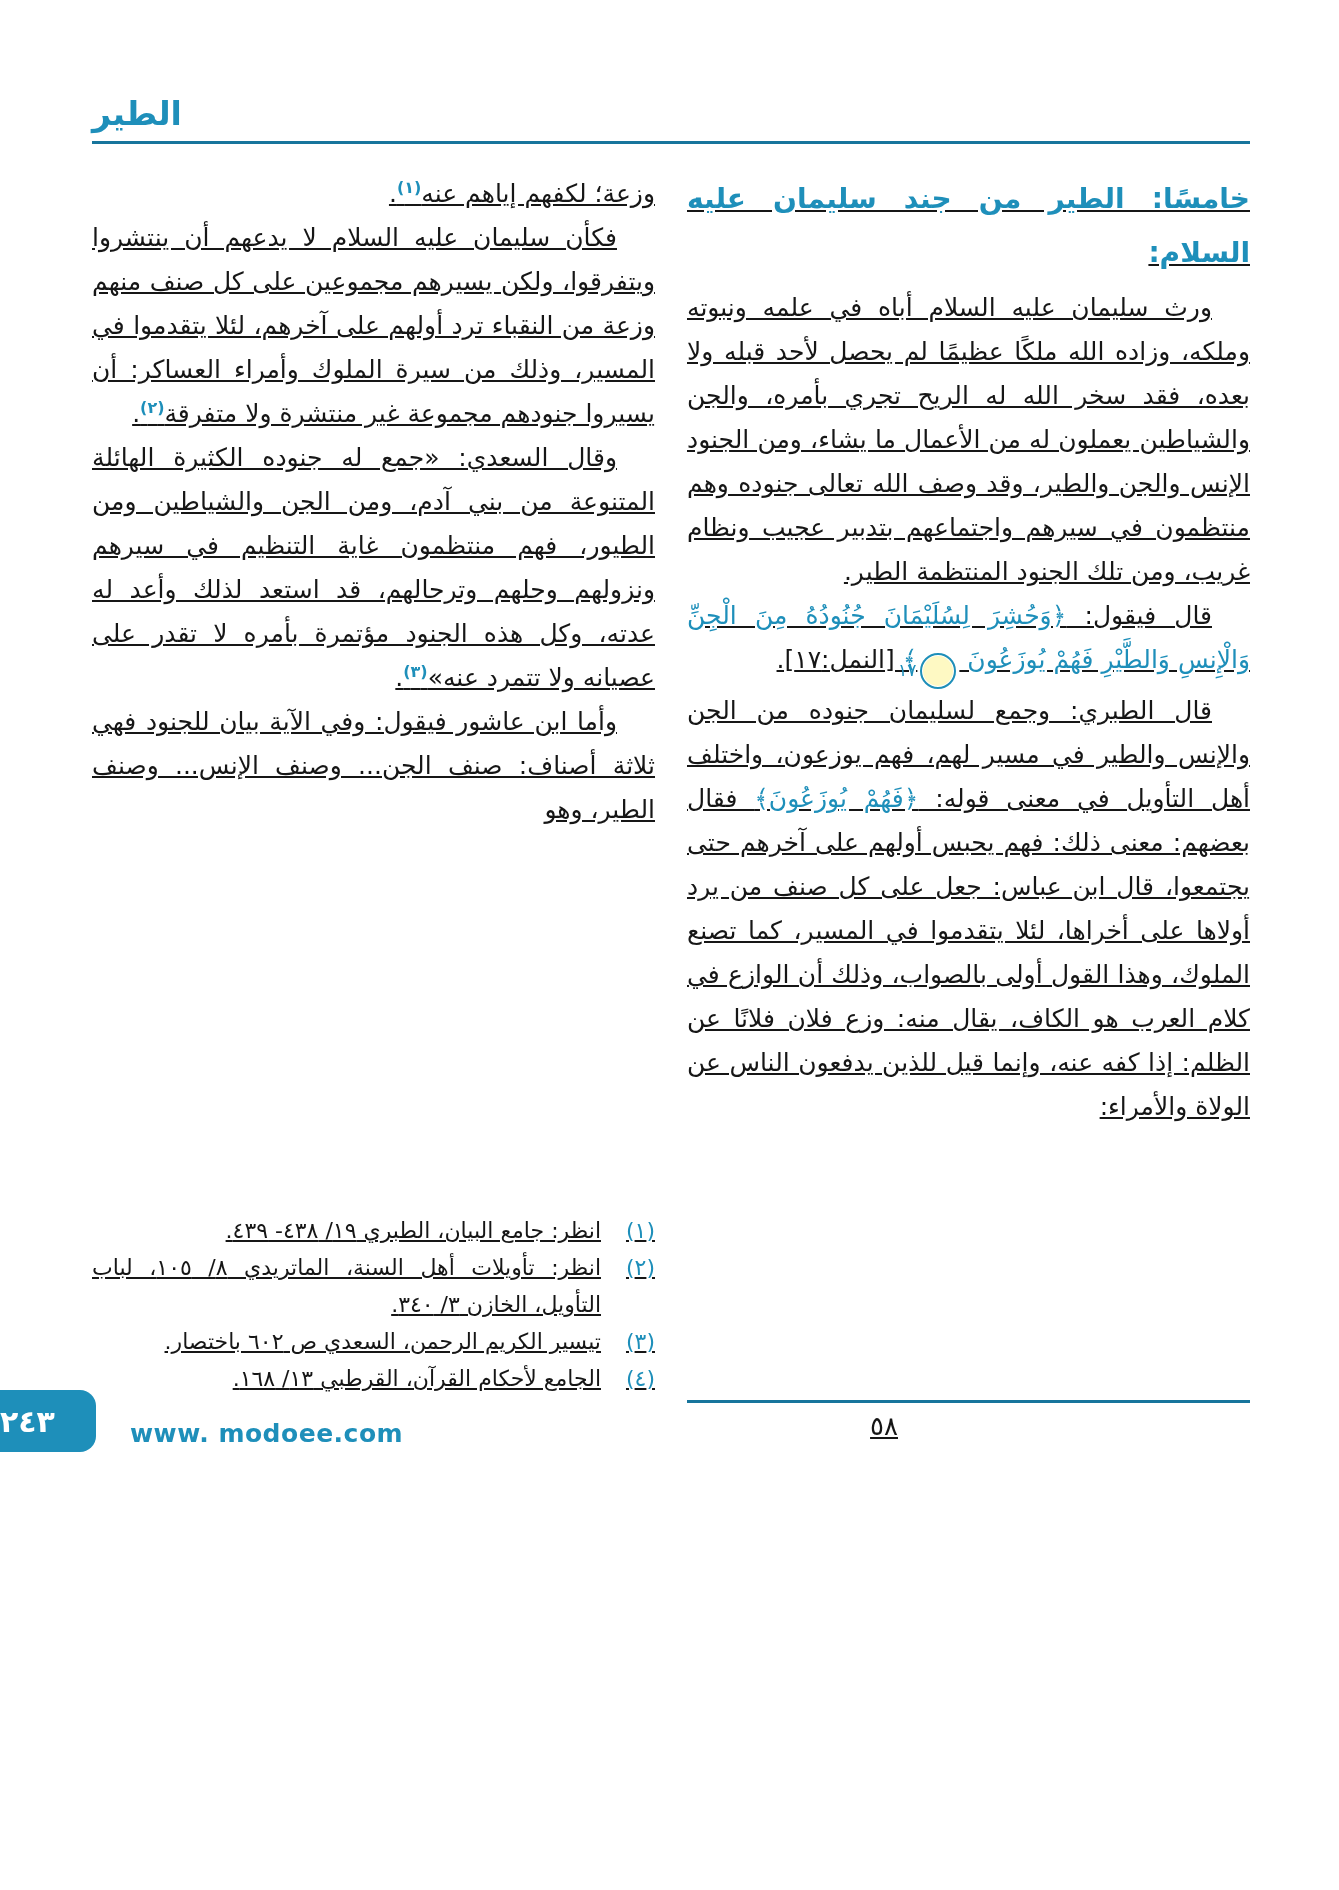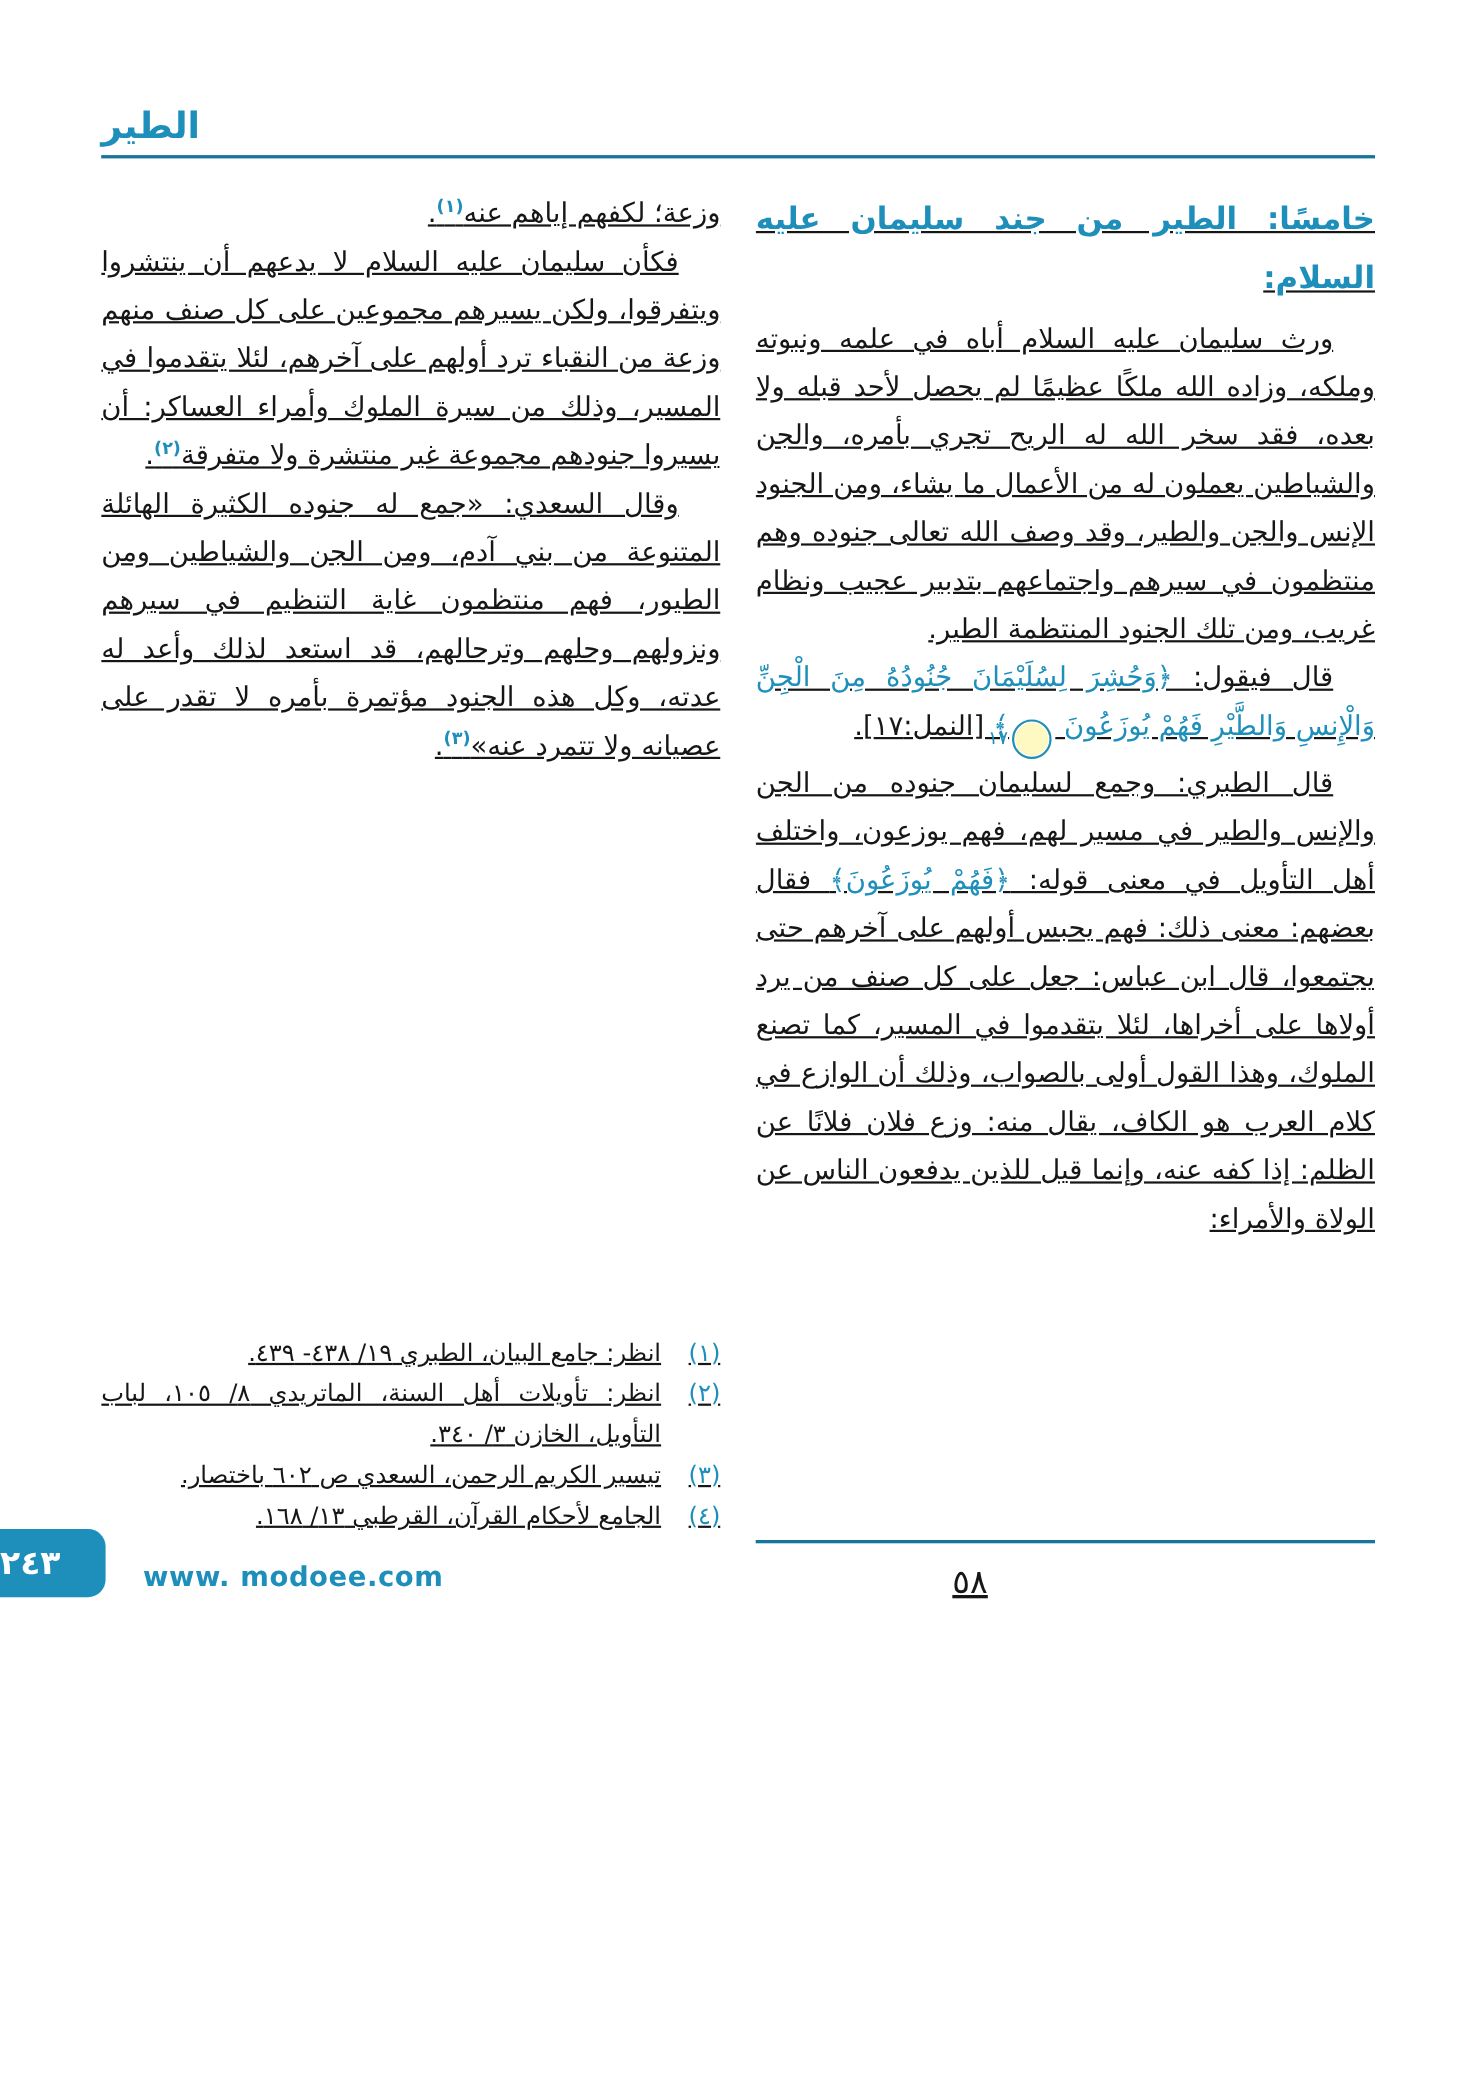--- a/index.html
+++ b/index.html
@@ -88,22 +88,22 @@
     background:#fef9c3;
     box-shadow:0 0 0 1px #ffffff inset;
   }
 
   .col-rule {
     border-top:3px solid var(--color-accent_dark, #17759c);
     margin-top:6px;
   }
   .col-bottom-number {
     padding-right:352px;
-    font-size:30px;
-    margin-top:18px;
+    font-size:26px;
+    margin-top:8px;
     color:#161616;
   }
 
   
   .footnotes {
     height:548px;
     overflow:hidden;
     padding-top:12px;
   }
   .fn {
@@ -192,20 +192,23 @@
 
         <p class="body-par ind">
           <span>فكأن سليمان عليه السلام لا يدعهم أن ينتشروا ويتفرقوا، ولكن يسيرهم مجموعين على كل صنف منهم وزعة من النقباء ترد أولهم على آخرهم، لئلا يتقدموا في المسير، وذلك من سيرة الملوك وأمراء العساكر: أن يسيروا جنودهم مجموعة غير منتشرة ولا متفرقة</span><sup class="fn-ref">(٢)</sup><span>.</span>
         </p>
 
         <p class="body-par ind">
           <span>وقال السعدي: «جمع له جنوده الكثيرة الهائلة المتنوعة من بني آدم، ومن الجن والشياطين ومن الطيور، فهم منتظمون غاية التنظيم في سيرهم ونزولهم وحلهم وترحالهم، قد استعد لذلك وأعد له عدته، وكل هذه الجنود مؤتمرة بأمره لا تقدر على عصيانه ولا تتمرد عنه»</span><sup class="fn-ref">(٣)</sup><span>.</span>
         </p>
 
 
+        <p class="body-par ind">
+          <span>وأما ابن عاشور فيقول: وفي الآية بيان للجنود فهي ثلاثة أصناف: صنف الجن... وصنف الإنس... وصنف الطير، وهو</span>
+        </p>
 
       </div>
 
       <div class="footnotes">
         <div class="fn">
           <span class="fn-marker">(١)</span>
           <span class="fn-text">انظر: جامع البيان، الطبري ١٩/ ٤٣٨- ٤٣٩.</span>
         </div>
         <div class="fn">
           <span class="fn-marker">(٢)</span>

